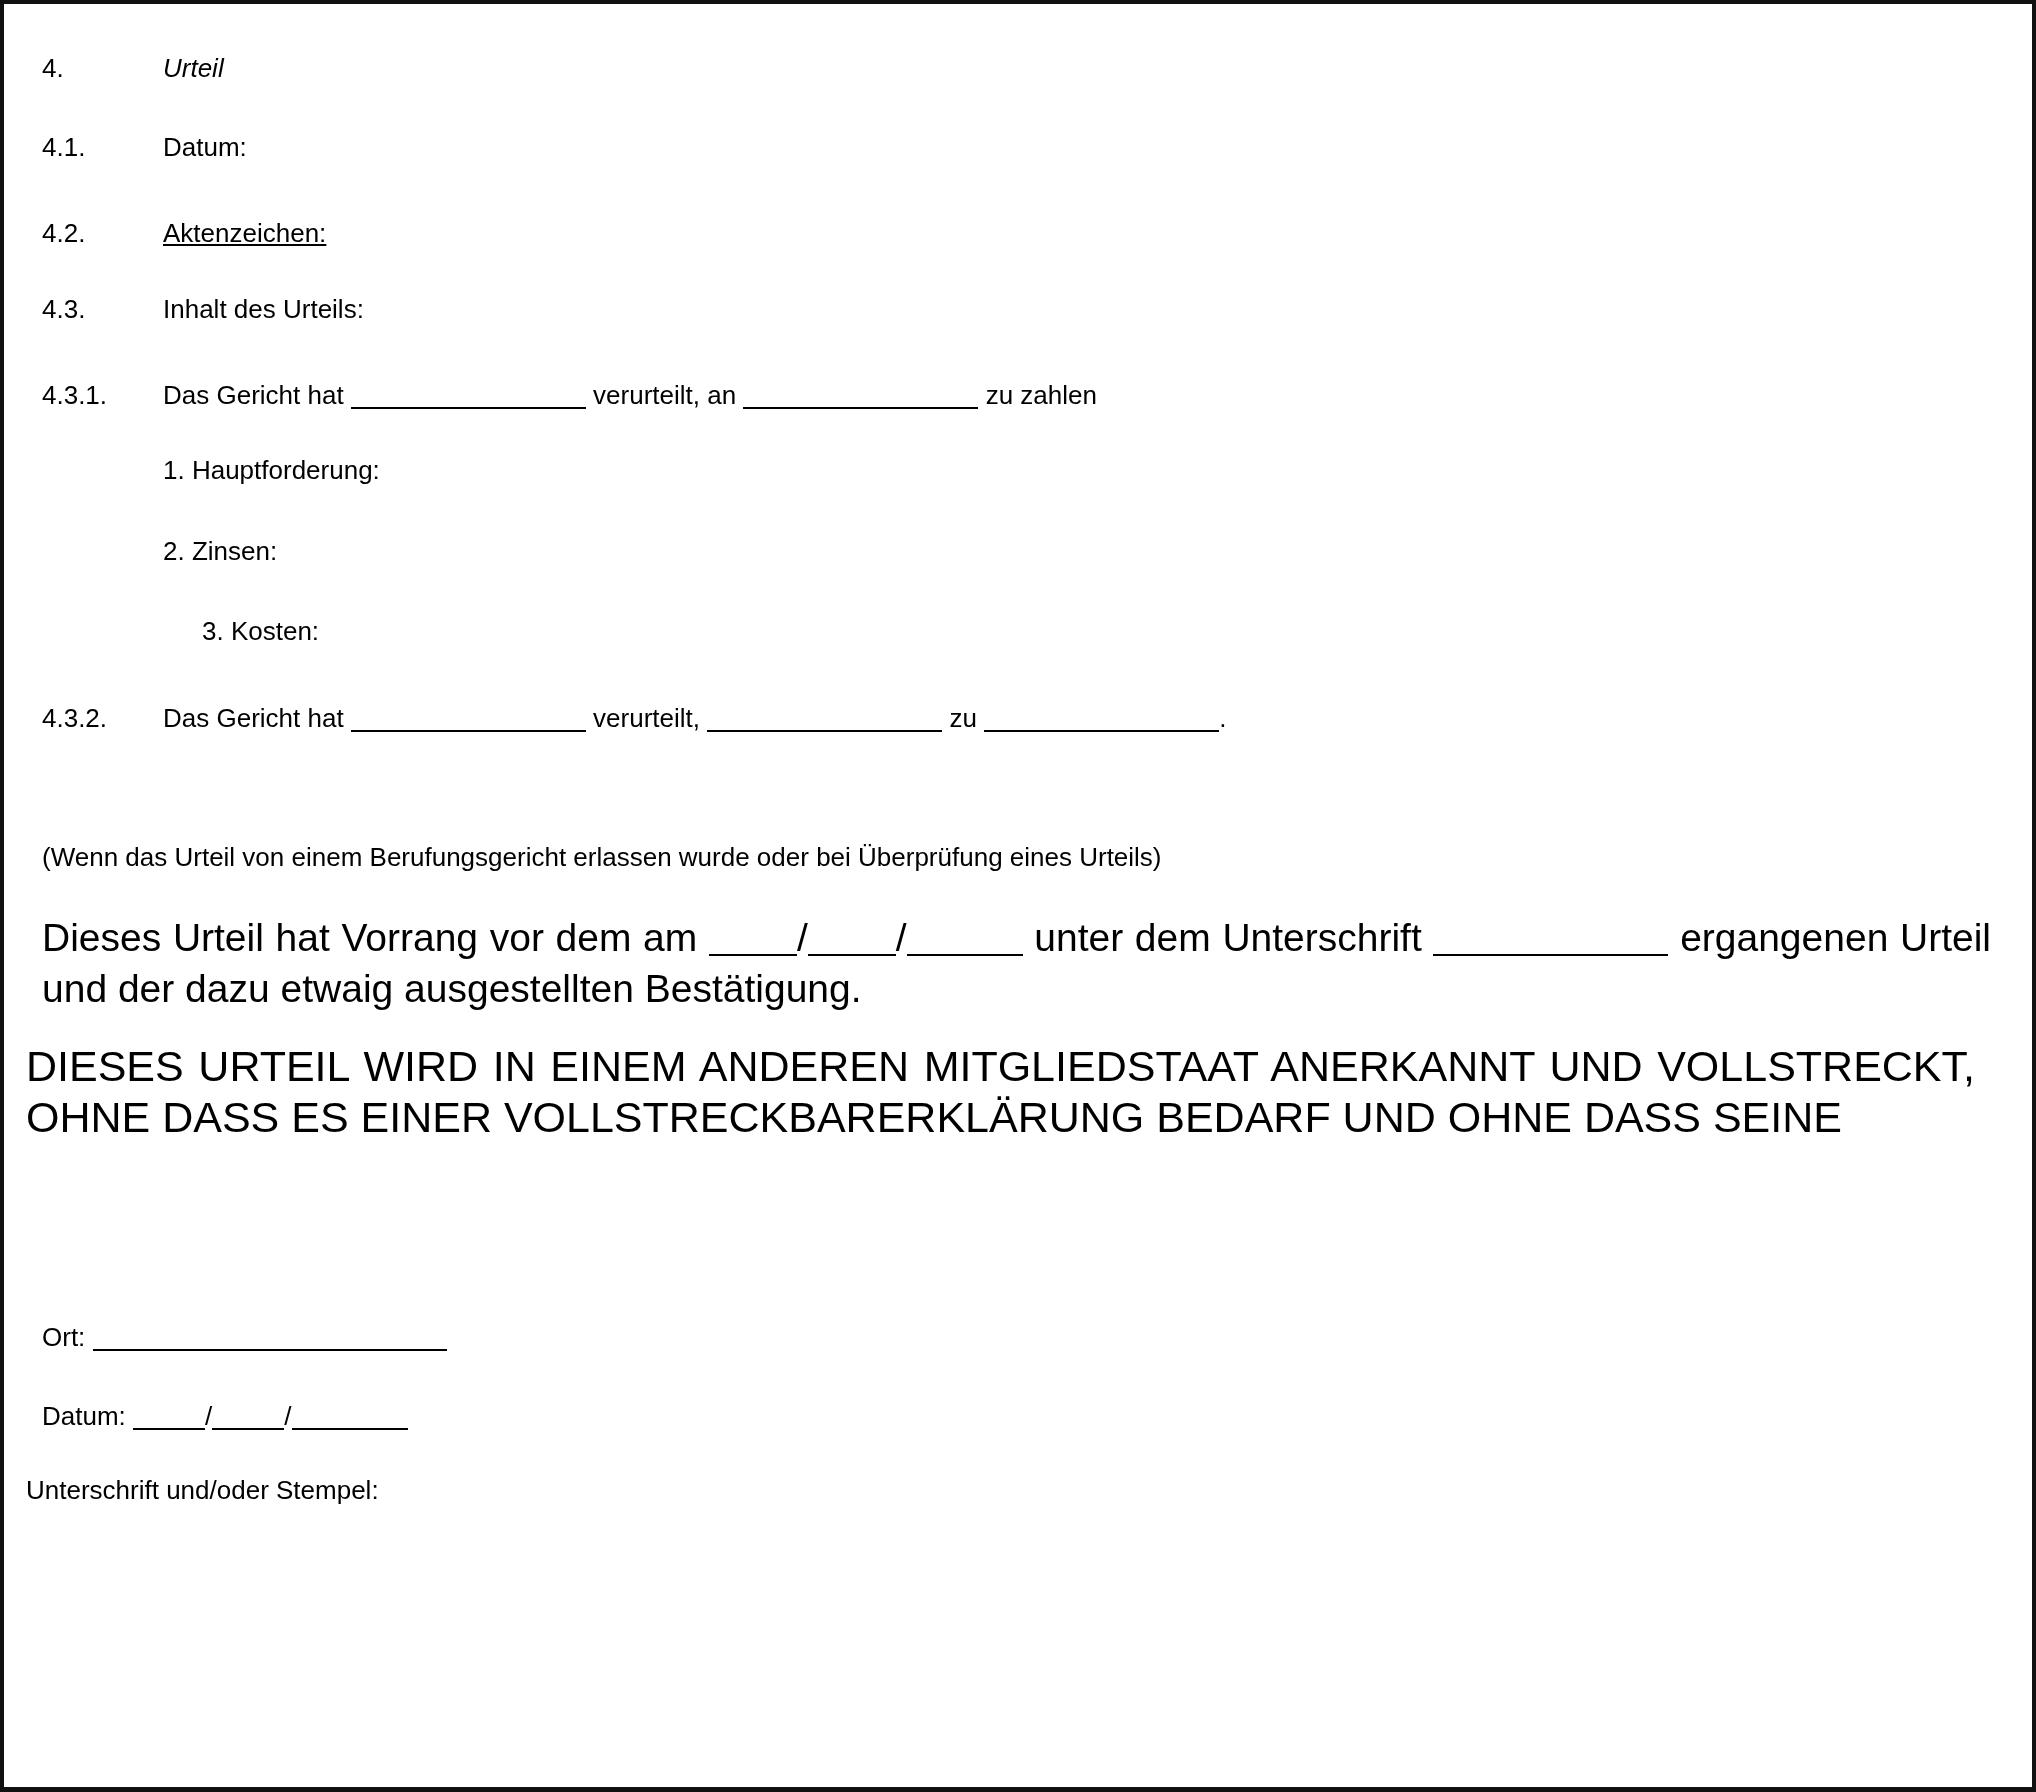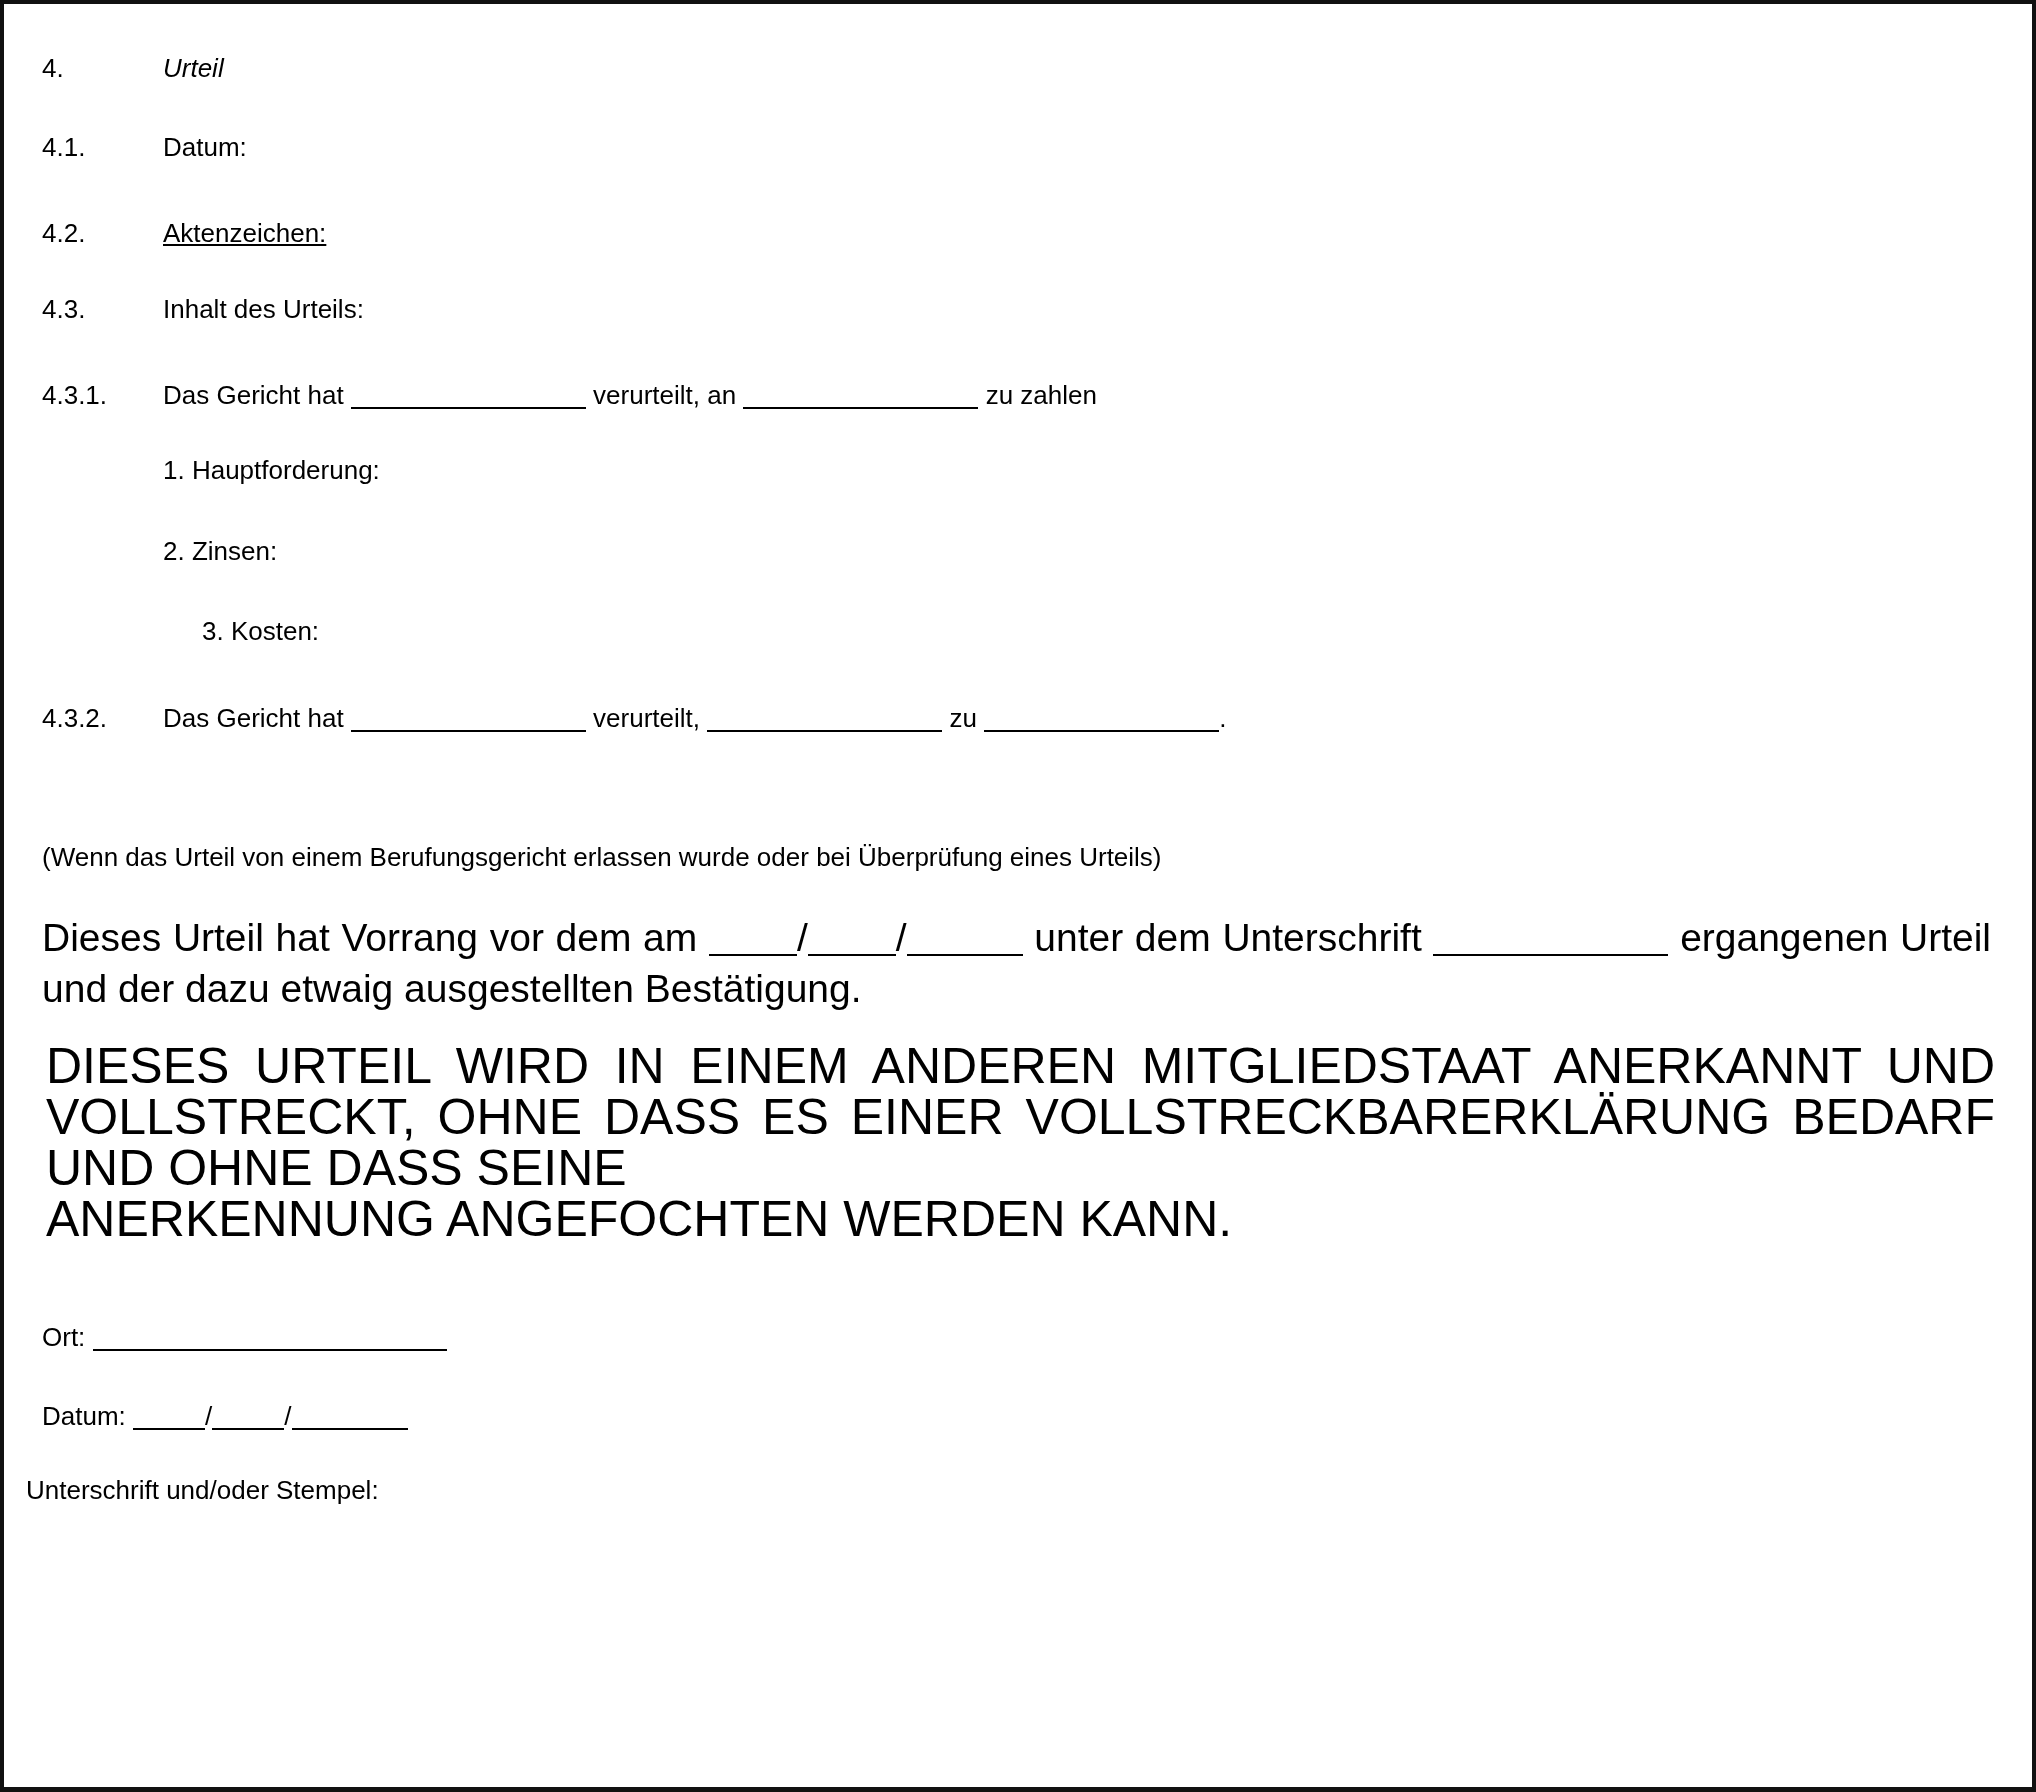--- a/index.html
+++ b/index.html
@@ -48,23 +48,23 @@
       position: absolute;
       left: 42px;
       width: 1949px;
       font-size: 39px;
       line-height: 51px;
       text-align: justify;
       text-align-last: left;
     }
     .justified-caps {
       position: absolute;
-      left: 46px;
+      left: 26px;
       width: 1949px;
-      font-size: 50px;
+      font-size: 43px;
       line-height: 51px;
       text-align: justify;
     }
     .justified-caps .last { display:block; text-align:left; }
   </style>
 </head>
 <body>
 
 <div class="frame"></div>
 
@@ -110,21 +110,20 @@
 <div class="justified" style="top:912px;">
   <span>Dieses Urteil hat Vorrang vor dem am</span>
   <span class="blank" style="width:88px;"></span><span>/</span><span class="blank" style="width:88px;"></span><span>/</span><span class="blank" style="width:116px;"></span>
   <span>unter dem Unterschrift</span>
   <span class="blank" style="width:235px;"></span>
   <span>ergangenen Urteil und der dazu etwaig ausgestellten Bestätigung.</span>
 </div>
 
 <div class="justified-caps" style="top:1041px;">
   <span>DIESES URTEIL WIRD IN EINEM ANDEREN MITGLIEDSTAAT ANERKANNT UND VOLLSTRECKT, OHNE DASS ES EINER VOLLSTRECKBARERKLÄRUNG BEDARF UND OHNE DASS SEINE</span>
-  <span class="last">ANERKENNUNG ANGEFOCHTEN WERDEN KANN.</span>
 </div>
 
 <div class="line" style="left:42px; top:1308px;">
   <span>Ort:</span>
   <span class="blank" style="width:354px;"></span>
 </div>
 
 <div class="line" style="left:42px; top:1387px;">
   <span>Datum:</span>
   <span class="blank" style="width:72px;"></span><span>/</span><span class="blank" style="width:72px;"></span><span>/</span><span class="blank" style="width:116px;"></span>

